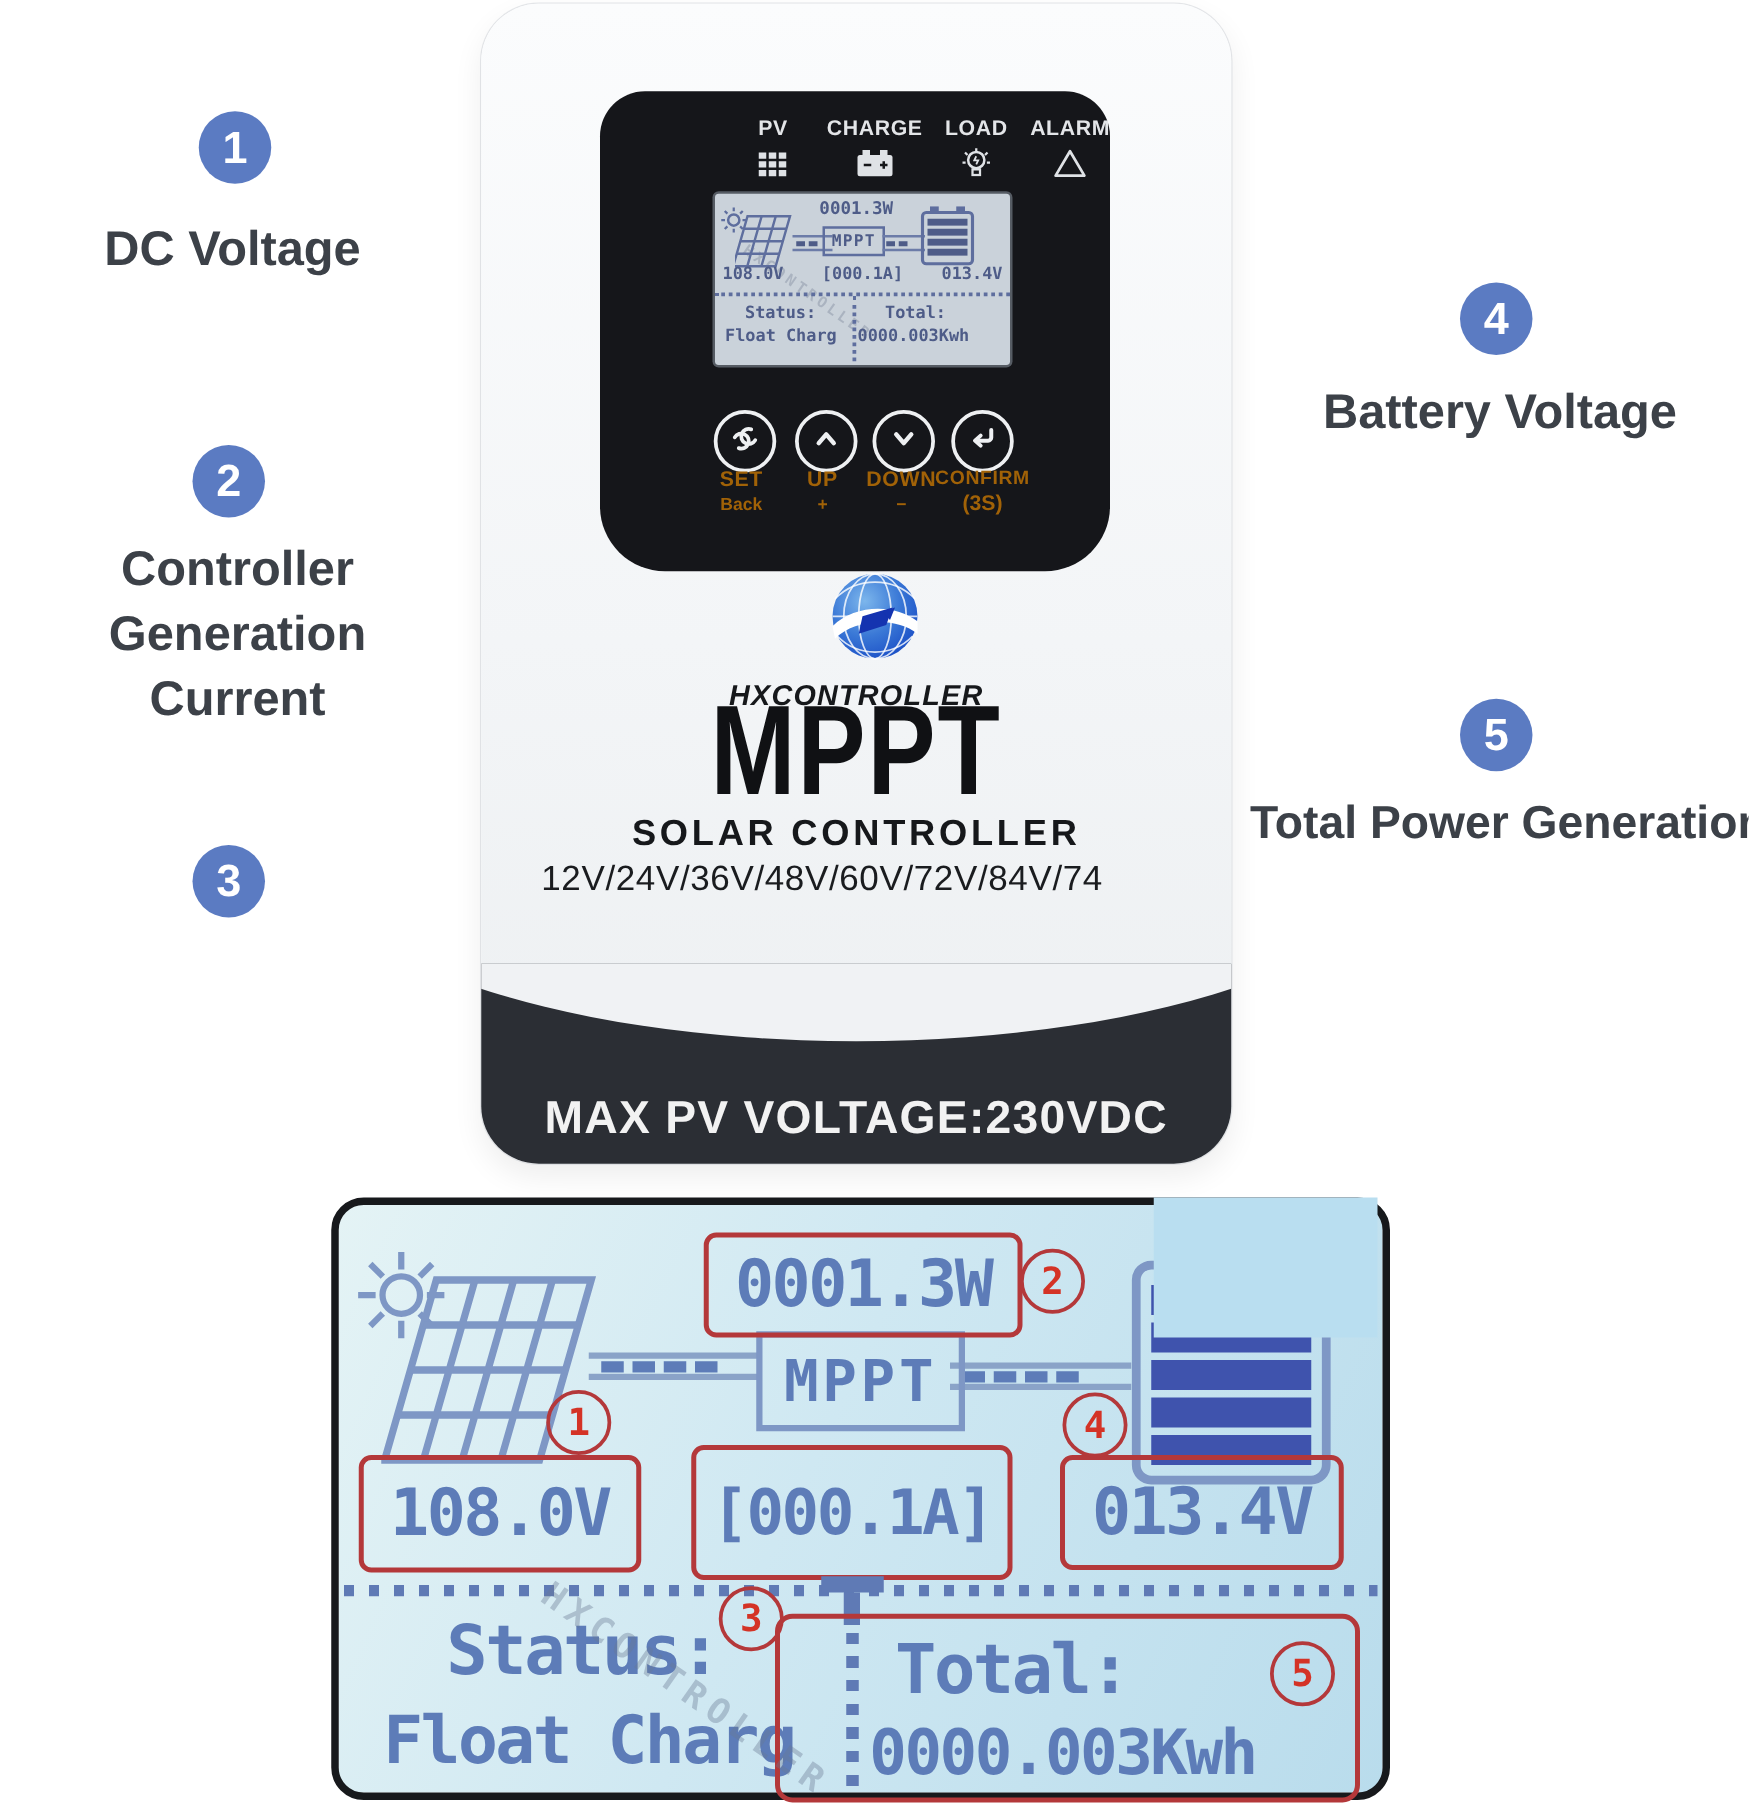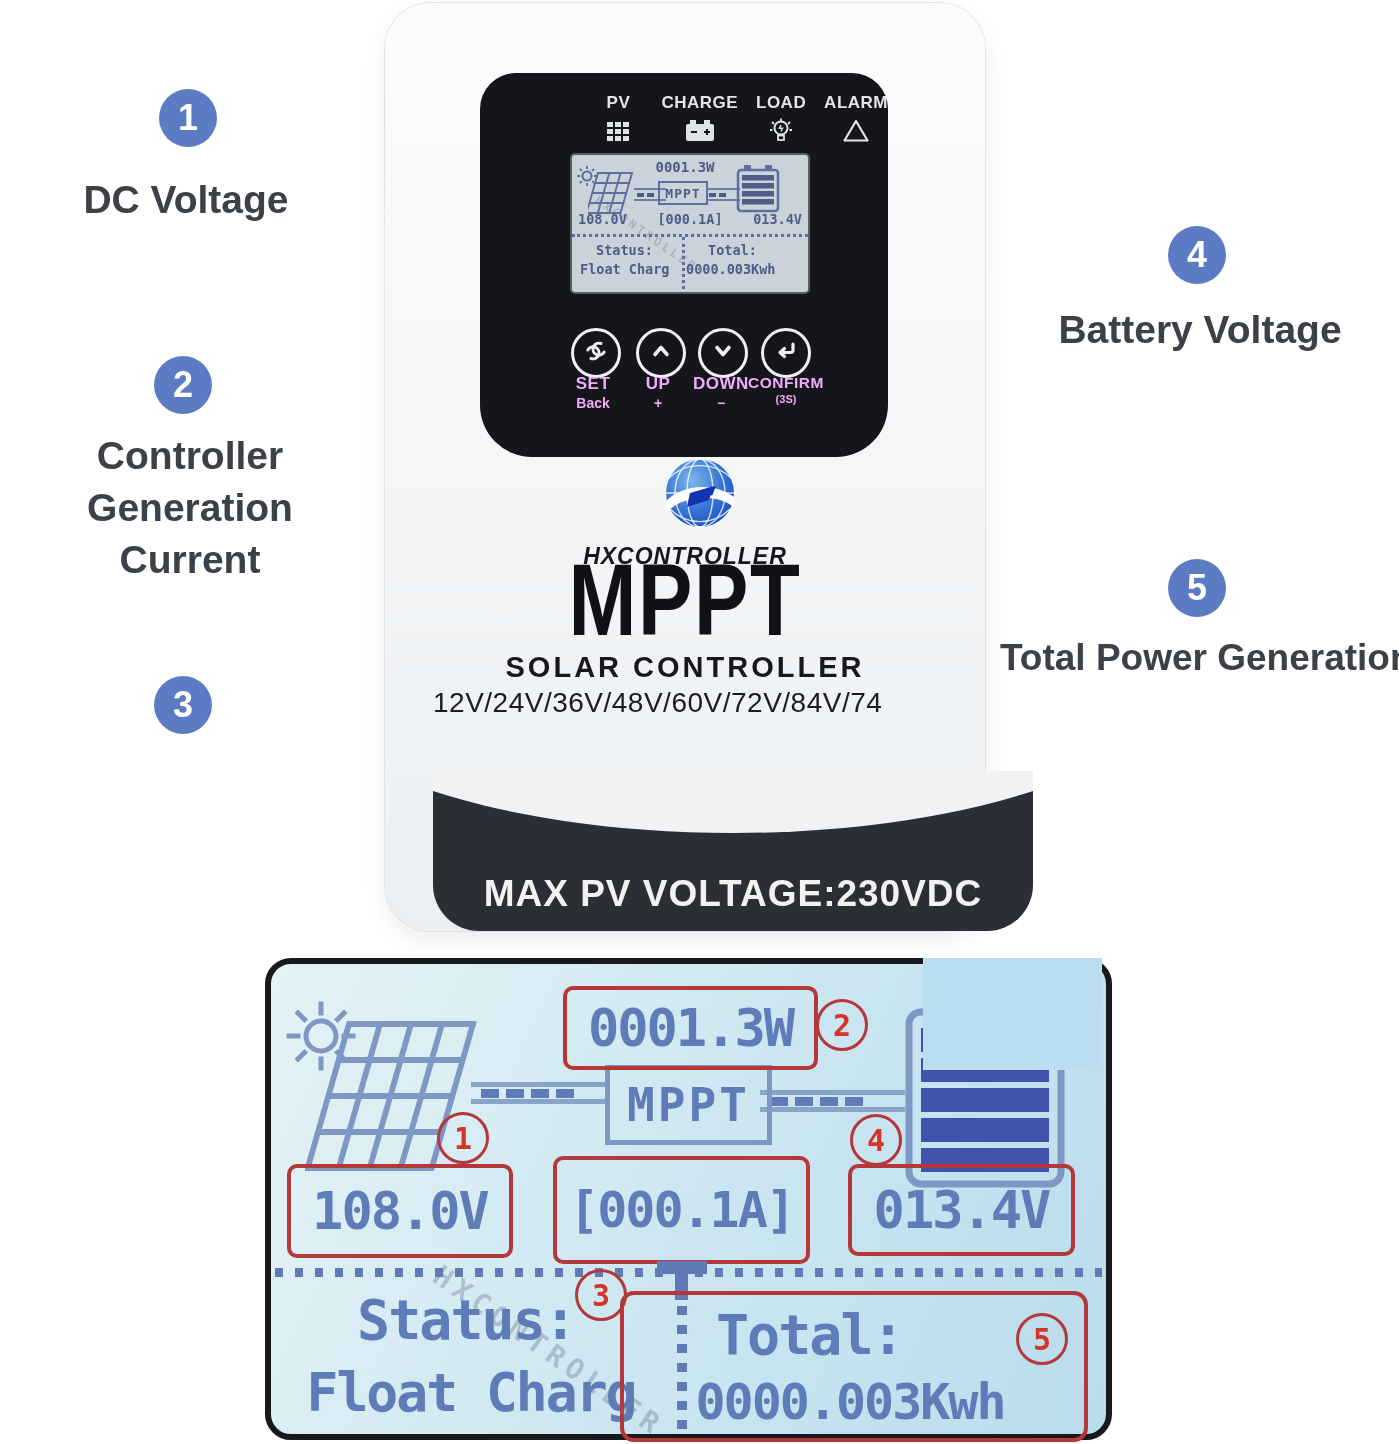--- a/index.html
+++ b/index.html
@@ -39,38 +39,38 @@
           padding:0 6px;box-sizing:border-box;font-size:13.5px;}
   .m-hdots{left:0;top:79px;width:100%;border-top:3px dotted #5e6e9e;}
   .m-vline{left:110px;top:82px;height:52px;border-left:3px dotted #5e6e9e;}
   .m-txt{font-size:13.5px;}
   .m-wm{left:28px;top:38px;width:190px;transform:rotate(35deg);transform-origin:left top;
         font-size:12px;letter-spacing:3px;color:rgba(90,100,125,.28);white-space:nowrap;}
 
   
   .btn-circle{width:44px;height:44px;border:3px solid #eef0f2;border-radius:50%;
               display:flex;align-items:center;justify-content:center;}
-  .btn-col{color:#f0abfc;text-align:center;font-weight:600;}
+  .btn-col{color:#a16207;text-align:center;font-weight:600;}
   .btn-top{font-size:17px;letter-spacing:.5px;display:block;}
   .btn-div{width:38px;margin:2px auto;border-top:2.5px solid #eef0f2;}
   .btn-bot{font-size:14px;display:block;margin-top:1px;}
 
   
   .brand{top:540px;width:100%;text-align:center;font-size:23px;font-weight:700;
          font-style:italic;letter-spacing:1px;color:#16181b;}
   .model{top:547px;width:100%;text-align:center;font-size:102px;font-weight:700;
          line-height:100px;letter-spacing:2px;color:#101114;transform:scaleX(.8);}
   .subtitle{top:648px;width:100%;text-align:center;font-size:29px;font-weight:600;
             letter-spacing:3px;color:#16181b;}
   .voltages{top:684px;left:48px;width:552px;font-size:28px;font-weight:500;letter-spacing:.5px;
             color:#1a1c1f;white-space:nowrap;overflow:hidden;}
 
   
   .band{left:0;top:768px;width:600px;height:160px;background:#2b2e34;
-        border-radius:0 0 46px 46px;overflow:hidden;margin-left:48px;}
+        border-radius:0 0 46px 46px;overflow:hidden;}
   .band-curve{left:-150px;top:-268px;width:900px;height:330px;border-radius:50%;
               background:#f0f2f4;}
   .max-pv{top:102px;width:100%;text-align:center;color:#f2f2f2;font-size:37px;
           font-weight:600;letter-spacing:1px;}
 
   
   .zoom-panel{left:265px;top:958px;width:847px;height:482px;box-sizing:border-box;
               border:6px solid #17191c;border-radius:26px;
               background:linear-gradient(115deg,#e4f3f5 0%,#cfe8f2 45%,#b9dcec 100%);
               font-family:"DejaVu Sans Mono",monospace;font-weight:bold;color:#5d7cb8;}
@@ -278,21 +278,21 @@
         <span class="btn-div"></span>
         <span class="btn-bot">+</span>
       </div>
       <div class="abs btn-col" style="left:208px;top:301px;width:66px;">
         <span class="btn-top">DOWN</span>
         <span class="btn-div"></span>
         <span class="btn-bot">−</span>
       </div>
       <div class="abs btn-col" style="left:258px;top:301px;width:96px;">
         <span class="btn-top" style="font-size:15.5px;">CONFIRM</span>
-        <span class="btn-bot" style="font-size:11px;">(3S)</span>
+        <span class="btn-bot" style="font-size:17px;">(3S)</span>
       </div>
     </div>
 
     <span class="abs" style="left:277px;top:452px;">
       <svg width="76" height="76" viewBox="0 0 76 76">
         <defs>
           <radialGradient id="glb" cx="38%" cy="32%" r="75%">
             <stop offset="0%" stop-color="#7cb6ec"></stop>
               <stop offset="55%" stop-color="#3a78d6"></stop>
             <stop offset="100%" stop-color="#1a4ec6"></stop>

